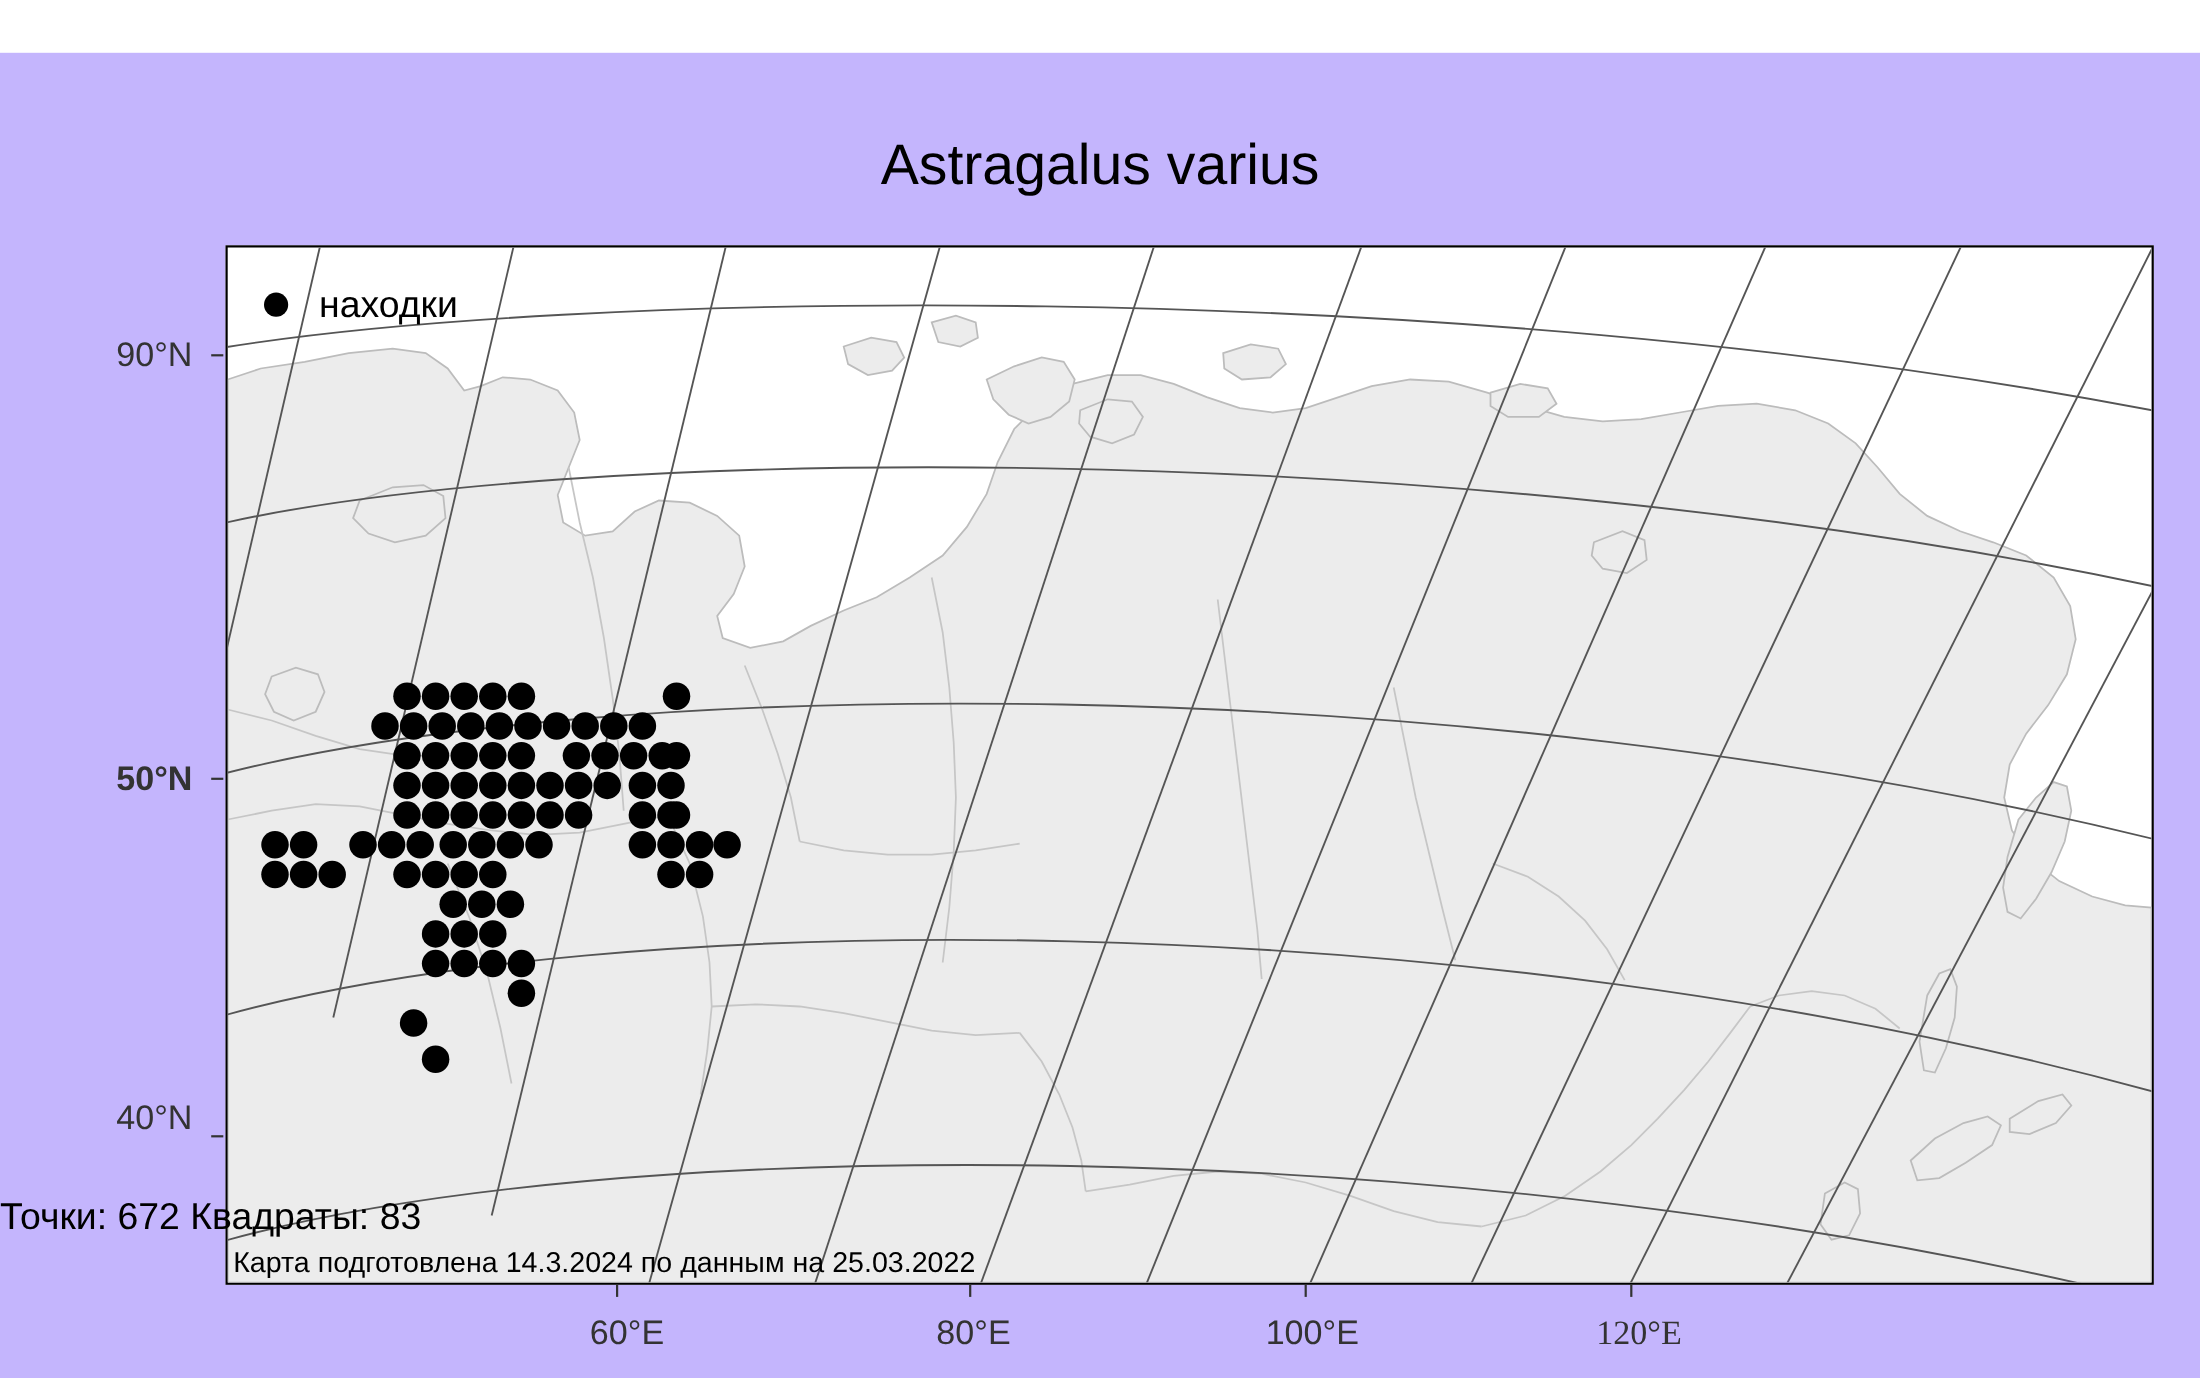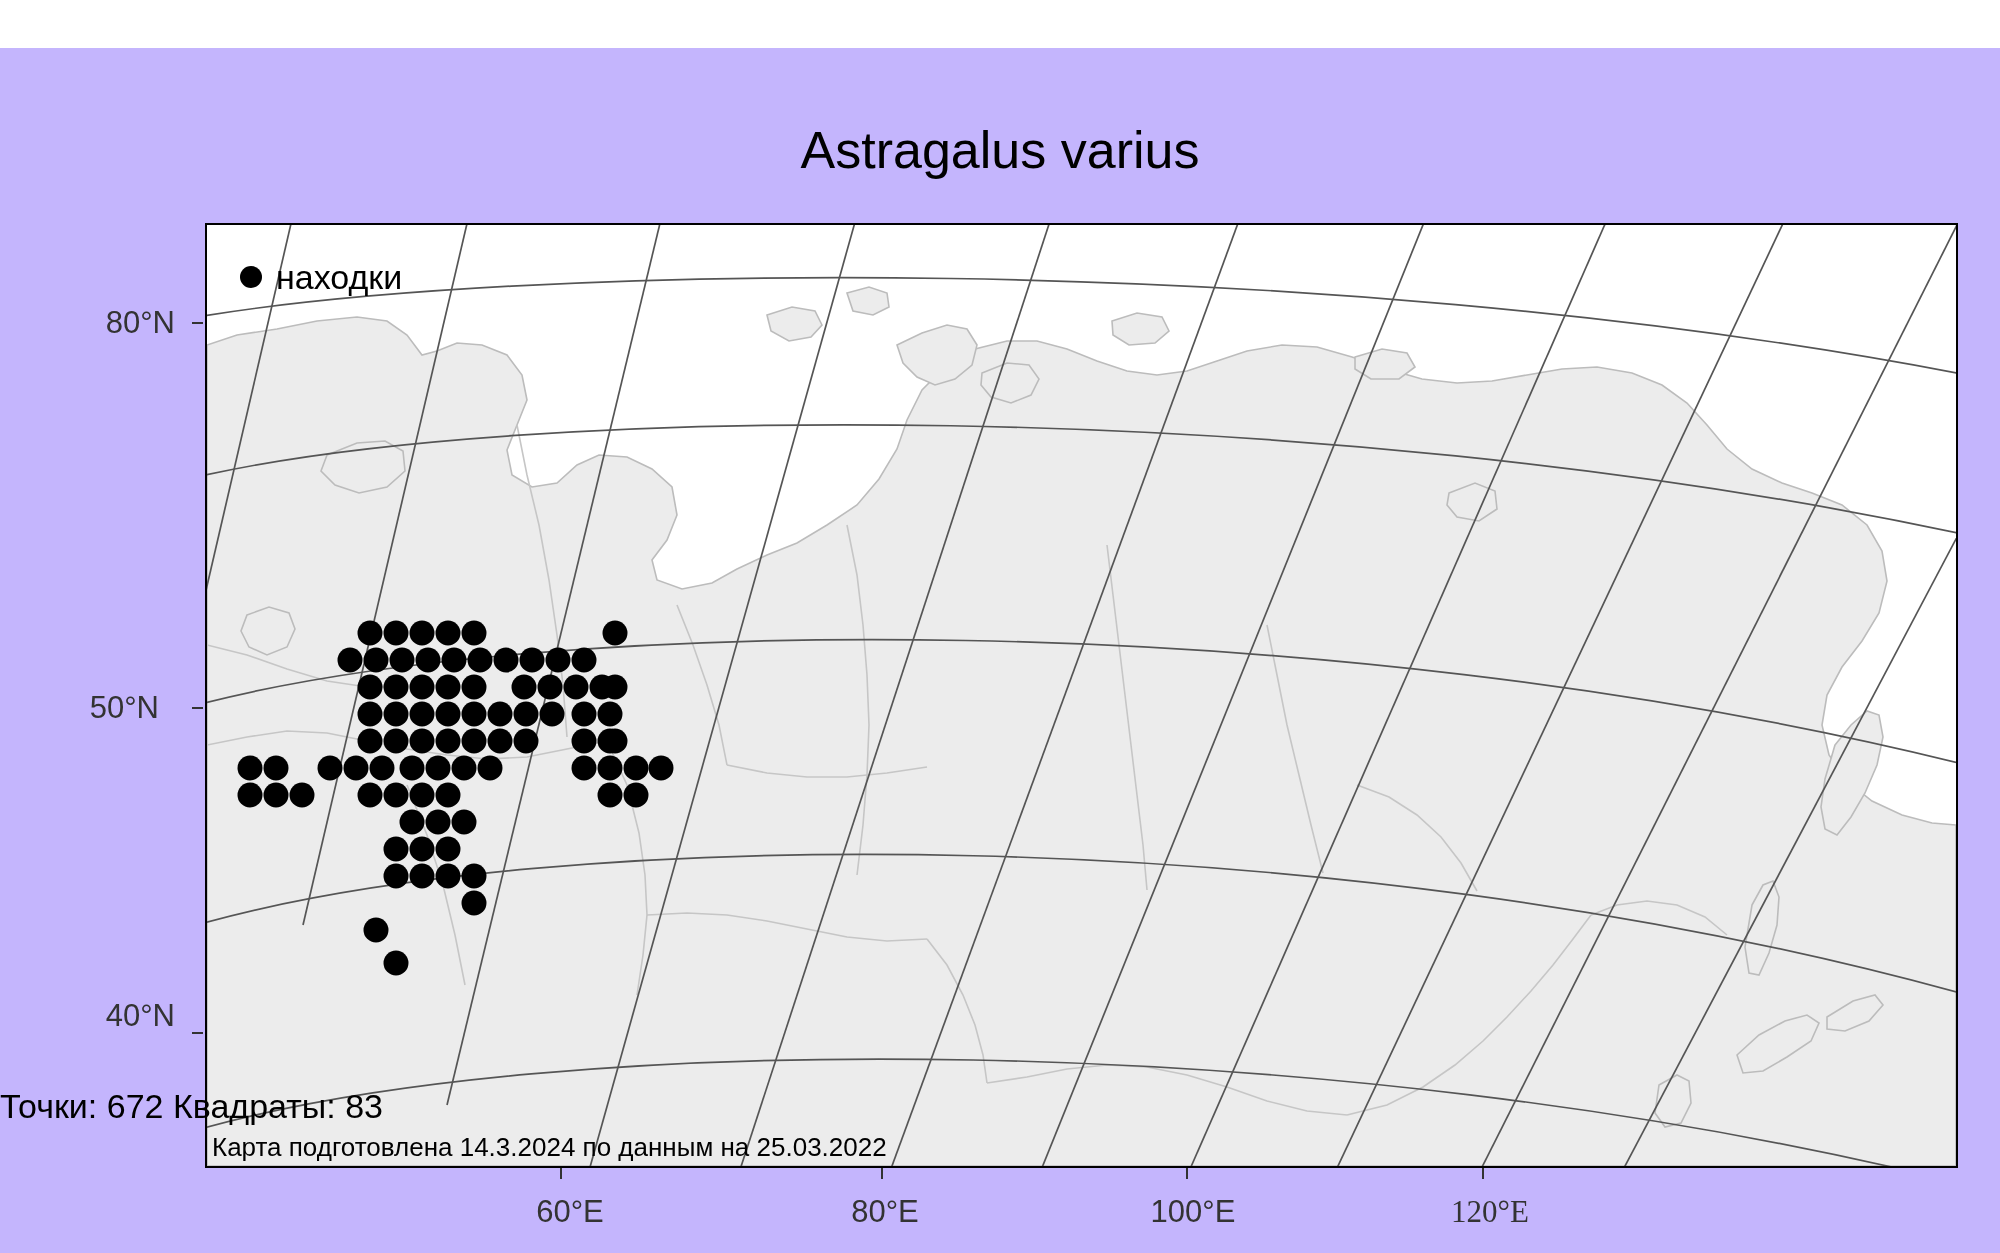--- a/index.html
+++ b/index.html
@@ -60,21 +60,21 @@
     display: block;
   }
 
   
   #legend {
     position: absolute;
     left: 240px;
     top: 212px;
     display: flex;
     align-items: center;
-    gap: 14px;
+    gap: 28px;
     z-index: 40;
   }
   #legend .legend-dot {
     width: 22px;
     height: 22px;
     border-radius: 50%;
     background: #000000;
     display: block;
   }
   #legend .legend-label {
@@ -342,24 +342,24 @@
 
       </g>
     </svg>
   </div>
 
   <div id="legend">
     <span class="legend-dot"></span>
     <span class="legend-label">находки</span>
   </div>
 
-  <div class="lat-label" style="left:75px; top:259px; width:100px;">80°N</div>
+  <div class="lat-label" style="left:75px; top:259px; width:100px;">90°N</div>
   <div class="tick-mark tick-h" style="left:192px; top:274px;"></div>
 
-  <div class="lat-label" style="left:59px; top:644px; width:100px;">50°N</div>
+  <div class="lat-label" style="left:75px; top:644px; width:100px;font-weight:bold;">50°N</div>
   <div class="tick-mark tick-h" style="left:192px; top:659px;"></div>
 
   <div class="lat-label" style="left:75px; top:952px; width:100px;">40°N</div>
   <div class="tick-mark tick-h" style="left:192px; top:984px;"></div>
 
   <div class="tick-mark tick-v" style="left:560px; top:1120px;"></div>
   <div class="lon-label" style="left:470px; top:1148px; width:200px;text-align:center;">60°E</div>
 
   <div class="tick-mark tick-v" style="left:881px; top:1120px;"></div>
   <div class="lon-label" style="left:785px; top:1148px; width:200px;">80°E</div>

